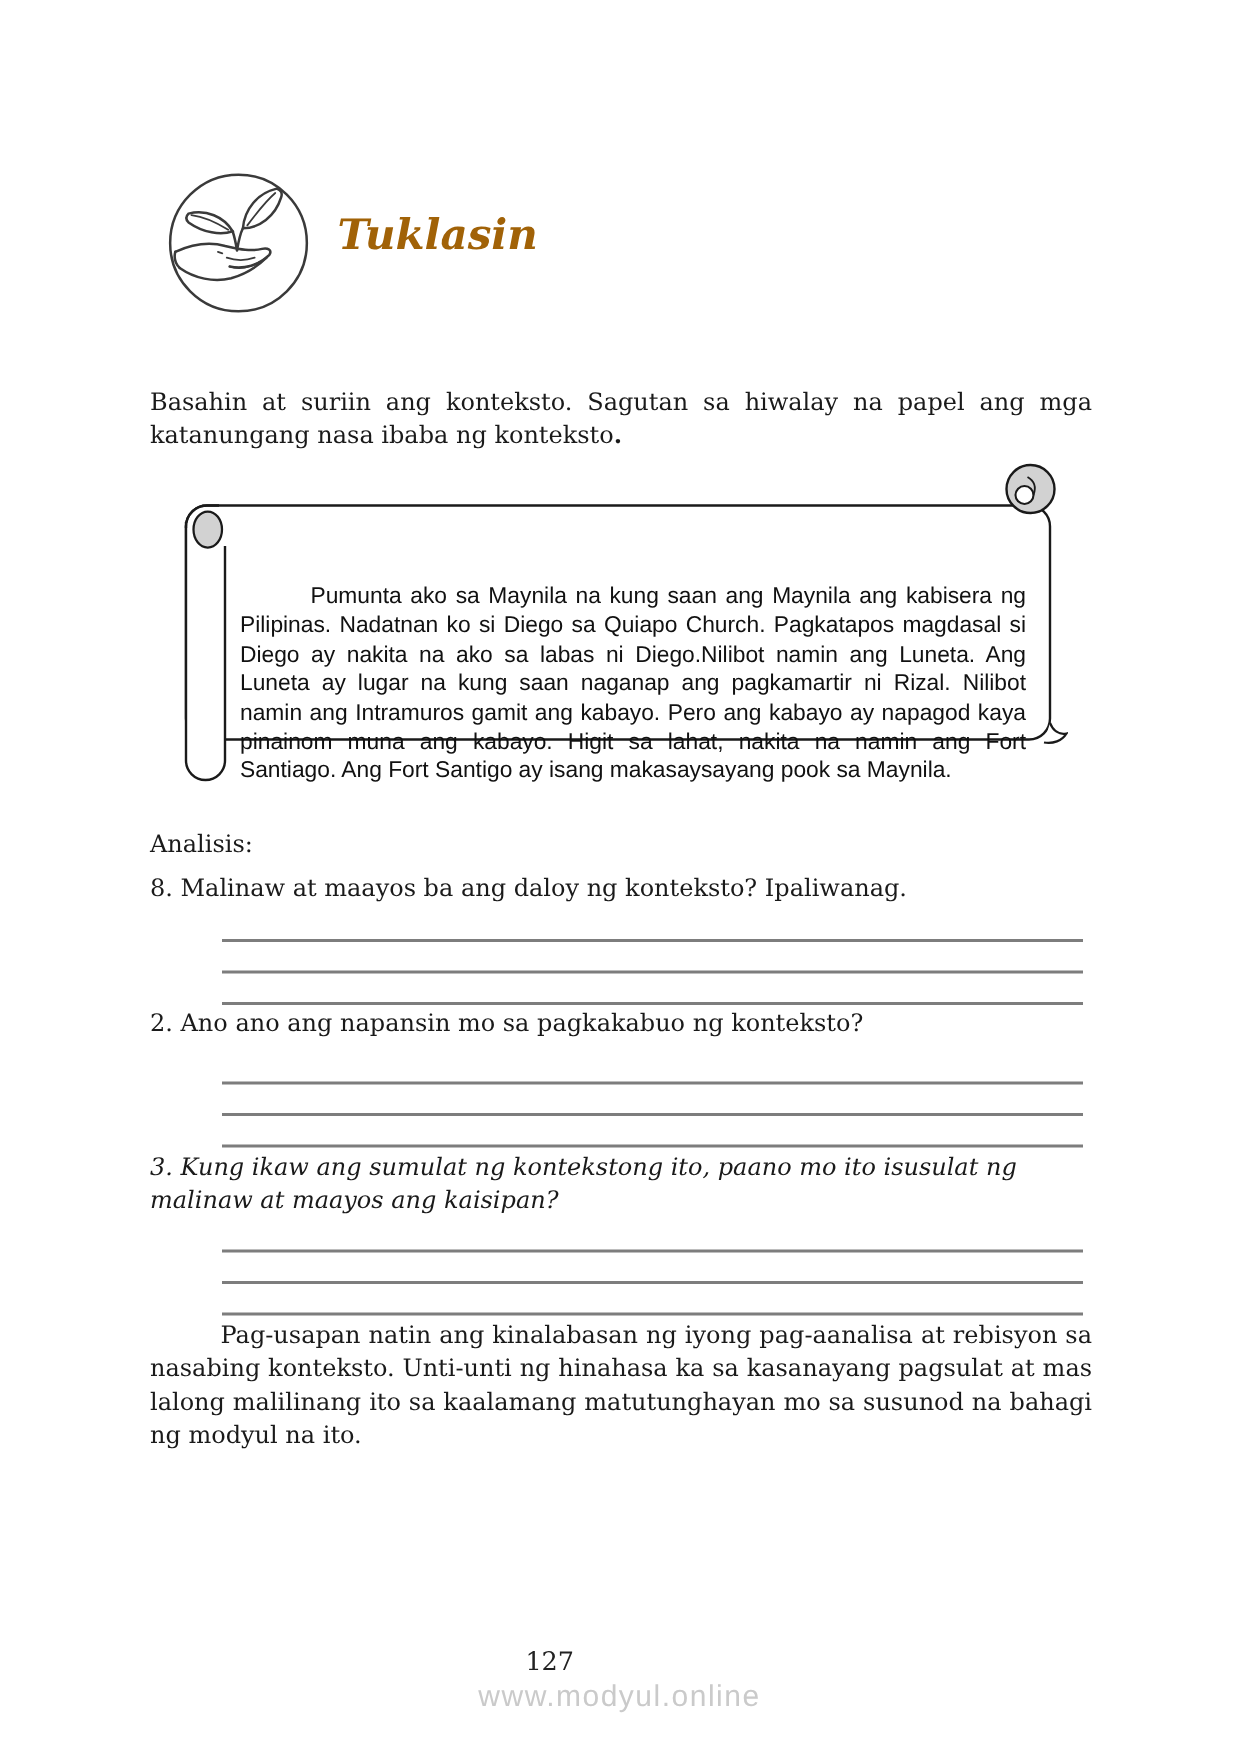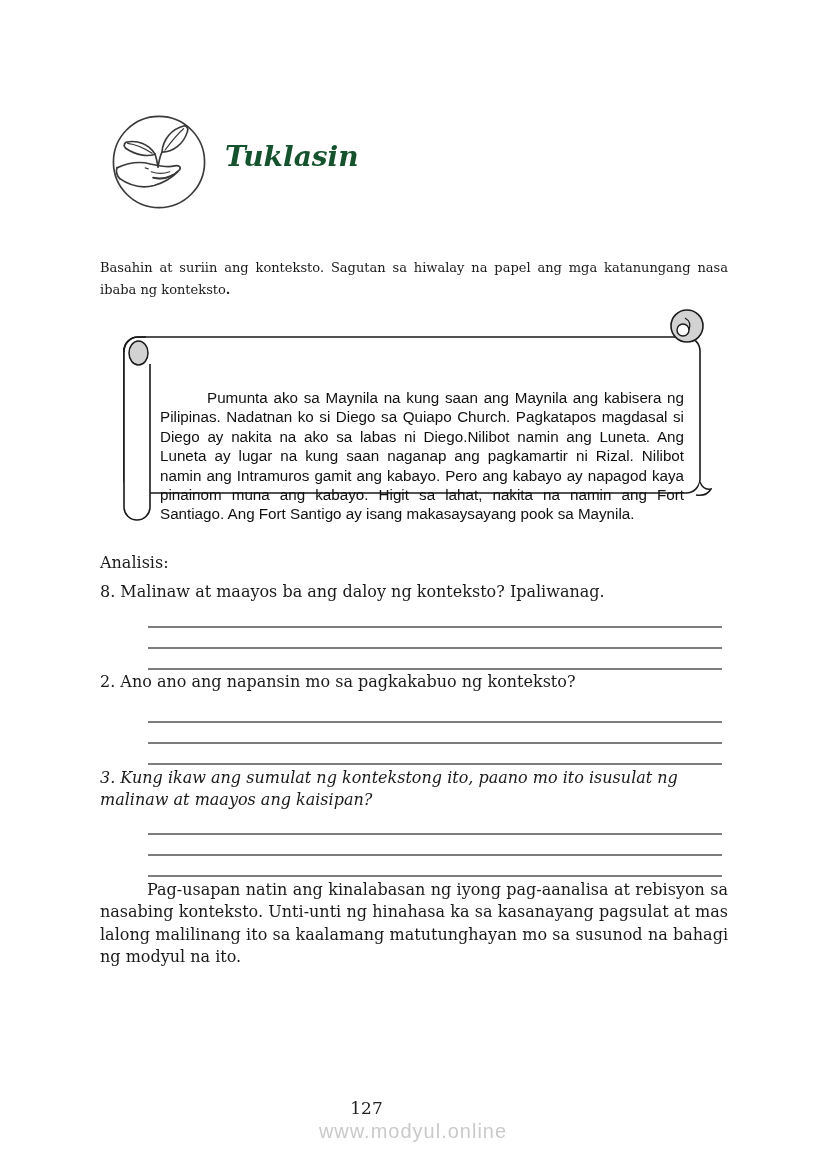--- a/index.html
+++ b/index.html
@@ -2,24 +2,24 @@
 <html><head>
 <meta charset="utf-8">
 <style>
   html,body{margin:0;padding:0;background:#ffffff;}
   body{width:826px;height:1169px;position:relative;font-family:"DejaVu Serif",serif;color:#1a1a1a;overflow:hidden;}
 
   .abs{position:absolute;}
 
   
   .logo{left:110px;top:112px;width:98px;height:100px;}
-  .title{left:225px;top:140px;font-size:28px;font-weight:bold;font-style:italic;font-family:"DejaVu Serif",serif;color:#14532d;}
+  .title{left:225px;top:140px;font-size:28px;font-weight:bold;font-style:italic;font-family:"DejaVu Serif",serif;color:#a16207;}
 
   
-  .intro{left:100px;top:257px;width:628px;font-size:13px;line-height:22px;text-align:justify;}
+  .intro{left:100px;top:257px;width:628px;font-size:16px;line-height:22px;text-align:justify;}
   .intro b{font-weight:bold;}
 
   
   .scroll{left:112px;top:306px;width:600px;height:230px;}
   .scroll svg{position:absolute;left:0;top:0;}
   .scroll-text{position:absolute;left:48px;top:37px;width:524px;
     font-family:"Liberation Sans",sans-serif;font-size:15.2px;line-height:19.4px;
     text-align:justify;text-indent:47px;color:#111;margin-top:45px;}
 
   

